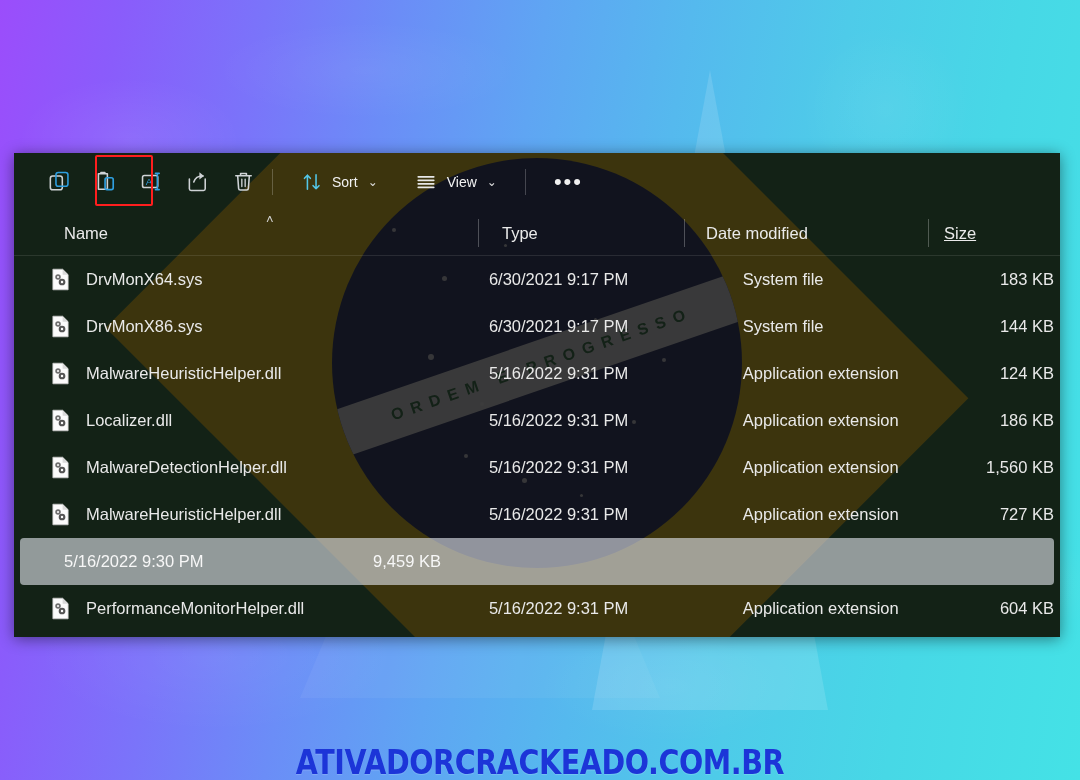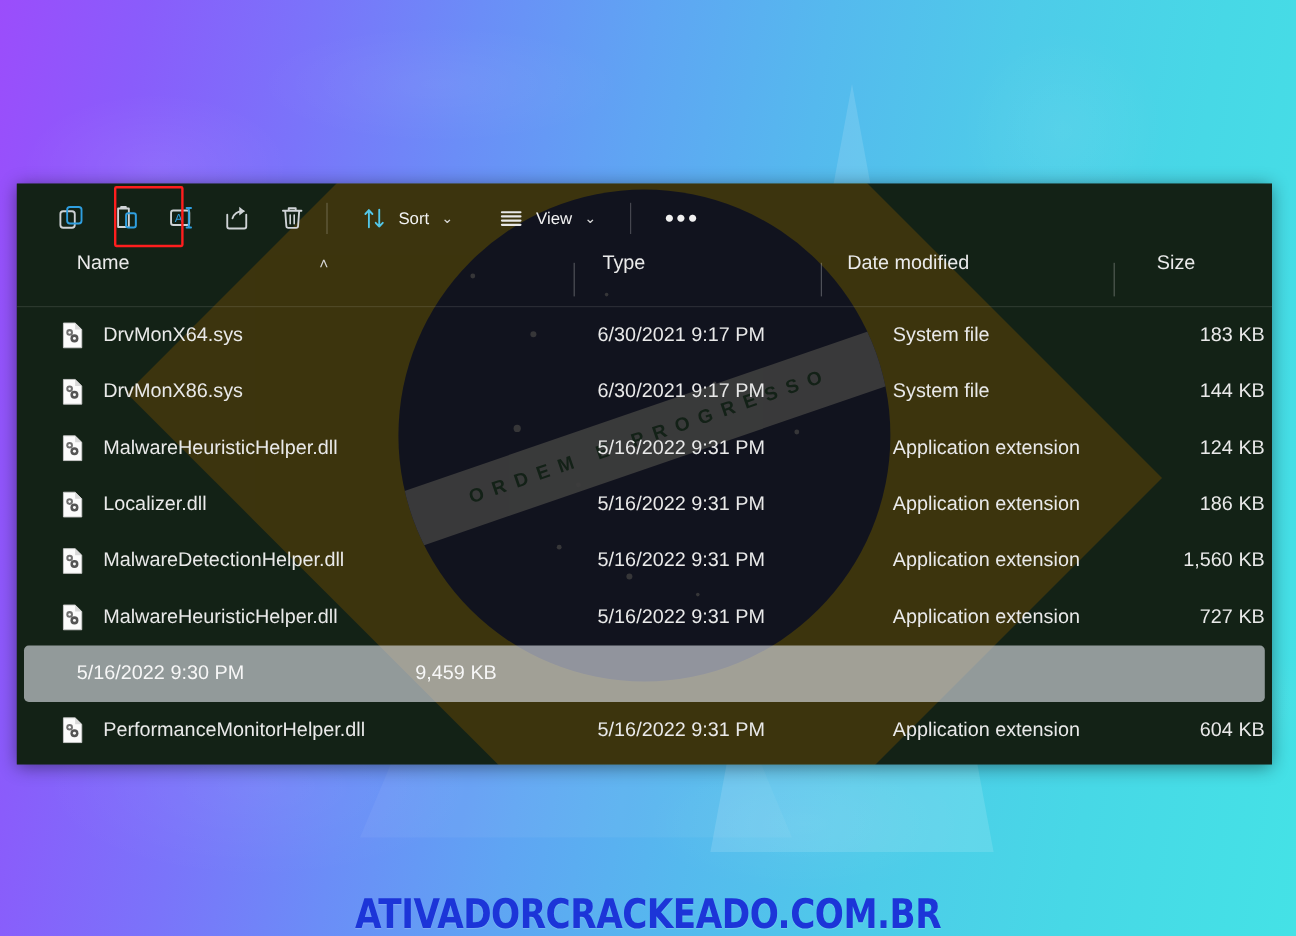--- a/index.html
+++ b/index.html
@@ -212,34 +212,34 @@
     position: absolute;
     left: 0; right: 0; bottom: 0;
     height: 1px;
     background: rgba(255,255,255,0.10);
   }
   .col {
     position: relative;
     color: #eaeaea;
     font-size: 16.5px;
     display: flex;
-    align-items: flex-start;
+    align-items: center;
     height: 100%;
   }
   .col .divider {
     position: absolute;
     left: 0; top: 9px;
     width: 1px;
     height: 28px;
     background: rgba(255,255,255,0.26);
   }
   .col-name  { width: 464px; padding-left: 50px; }
   .col-date  { width: 244px; padding-left: 22px; }
   .col-type  { width: 206px; padding-left: 24px; }
-  .col-size  { width: 108px; padding-left: 36px; }
+  .col-size  { width: 108px; padding-left: 16px; text-decoration: underline; }
   .sort-caret {
     position: absolute;
     left: 252px;
     top: 3px;
     color: #d6d6d6;
     font-size: 13px;
     line-height: 1;
   }
 
   
@@ -249,20 +249,21 @@
     overflow: hidden;
   }
   .file-row {
     height: 47px;
     display: flex;
     align-items: center;
     border-radius: 4px;
     margin: 0 6px;
     padding-left: 30px;
     cursor: default;
+    gap: 27px;
   }
   .file-row.selected {
     background: rgba(225,228,235,0.62);
   }
   .cell-name {
     width: 434px;
     display: flex;
     align-items: center;
     gap: 14px;
     color: #e9e9e9;

